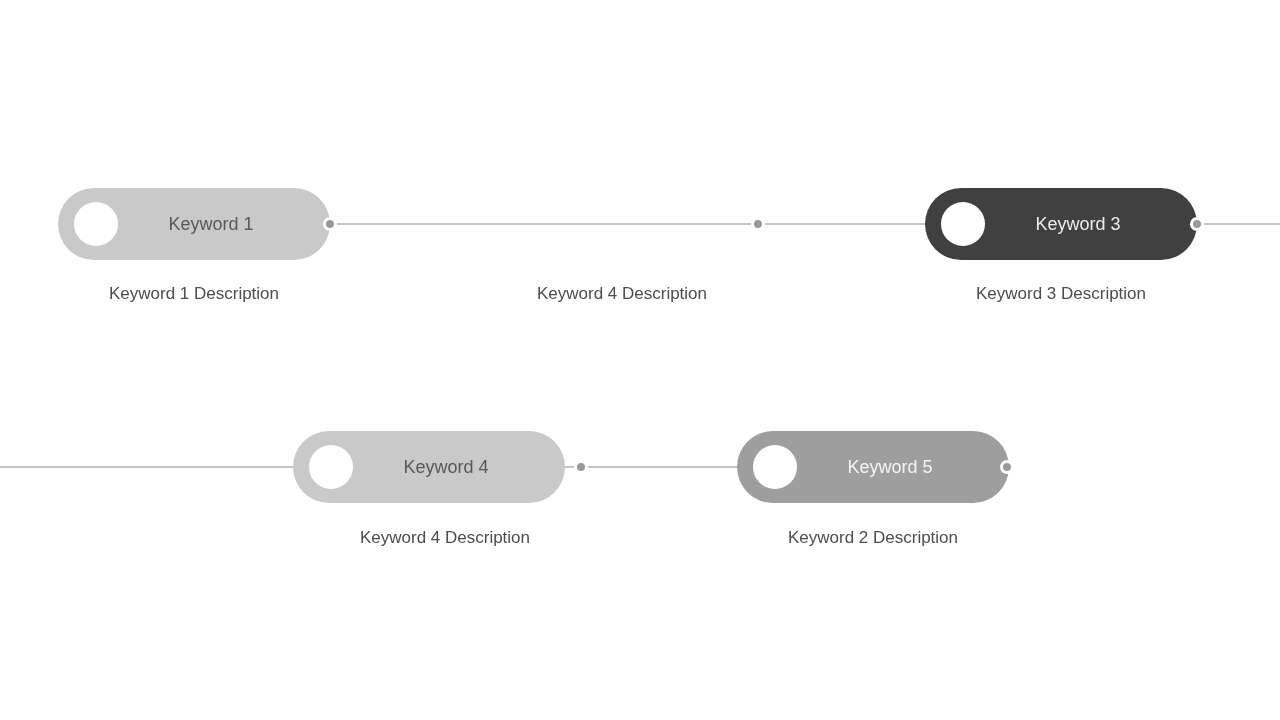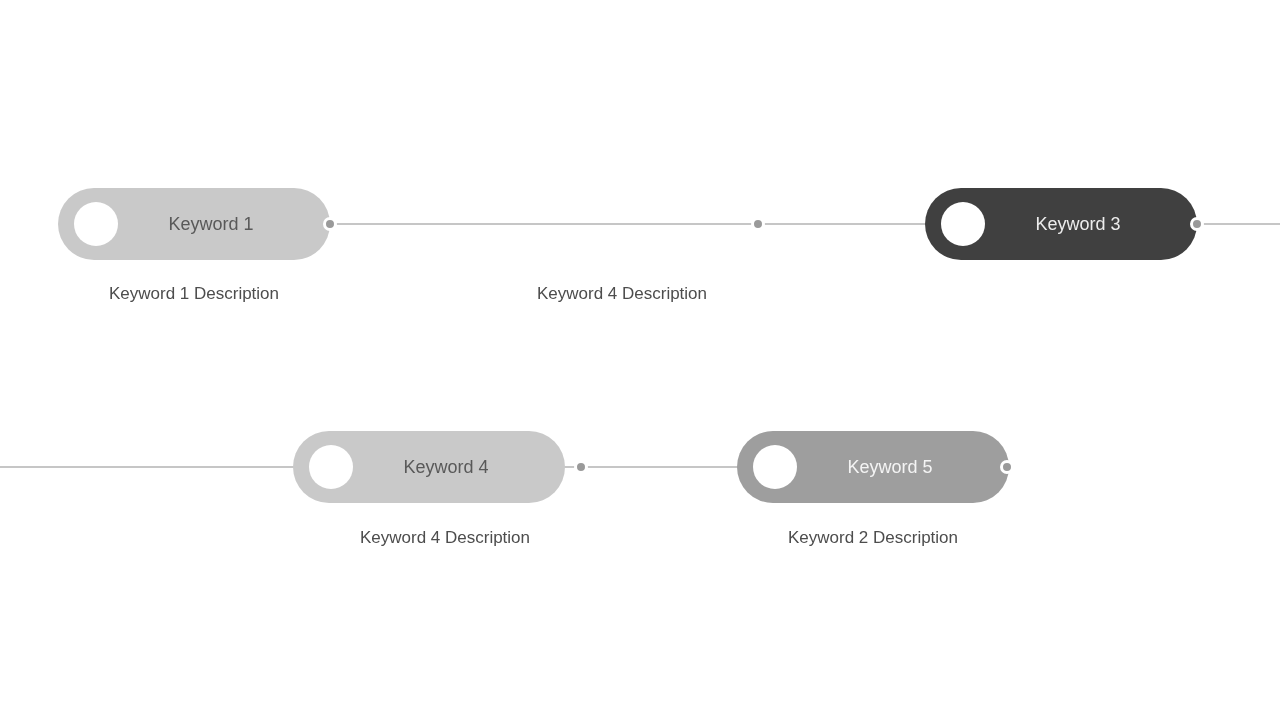--- a/index.html
+++ b/index.html
@@ -122,16 +122,17 @@
   </div>
 
   <div class="dot dot-1" style="background: rgb(154, 154, 154);"></div>
   <div class="dot dot-2" style="background: rgb(154, 154, 154);"></div>
   <div class="dot dot-3" style="background: rgb(154, 154, 154);"></div>
   <div class="dot dot-4" style="background: rgb(154, 154, 154);"></div>
   <div class="dot dot-5" style="background: rgb(154, 154, 154);"></div>
 
   <div class="desc desc-1" style="color: rgb(77, 77, 77);">Keyword 1 Description</div>
   <div class="desc desc-2" style="color: rgb(77, 77, 77);">Keyword 4 Description</div>
+  <div class="desc desc-3" style="color: rgb(77, 77, 77);">Keyword 3 Description</div>
   <div class="desc desc-4" style="color: rgb(77, 77, 77);">Keyword 4 Description</div>
   <div class="desc desc-5" style="color: rgb(77, 77, 77);">Keyword 2 Description</div>
 
 </div>
 
 </body></html>

